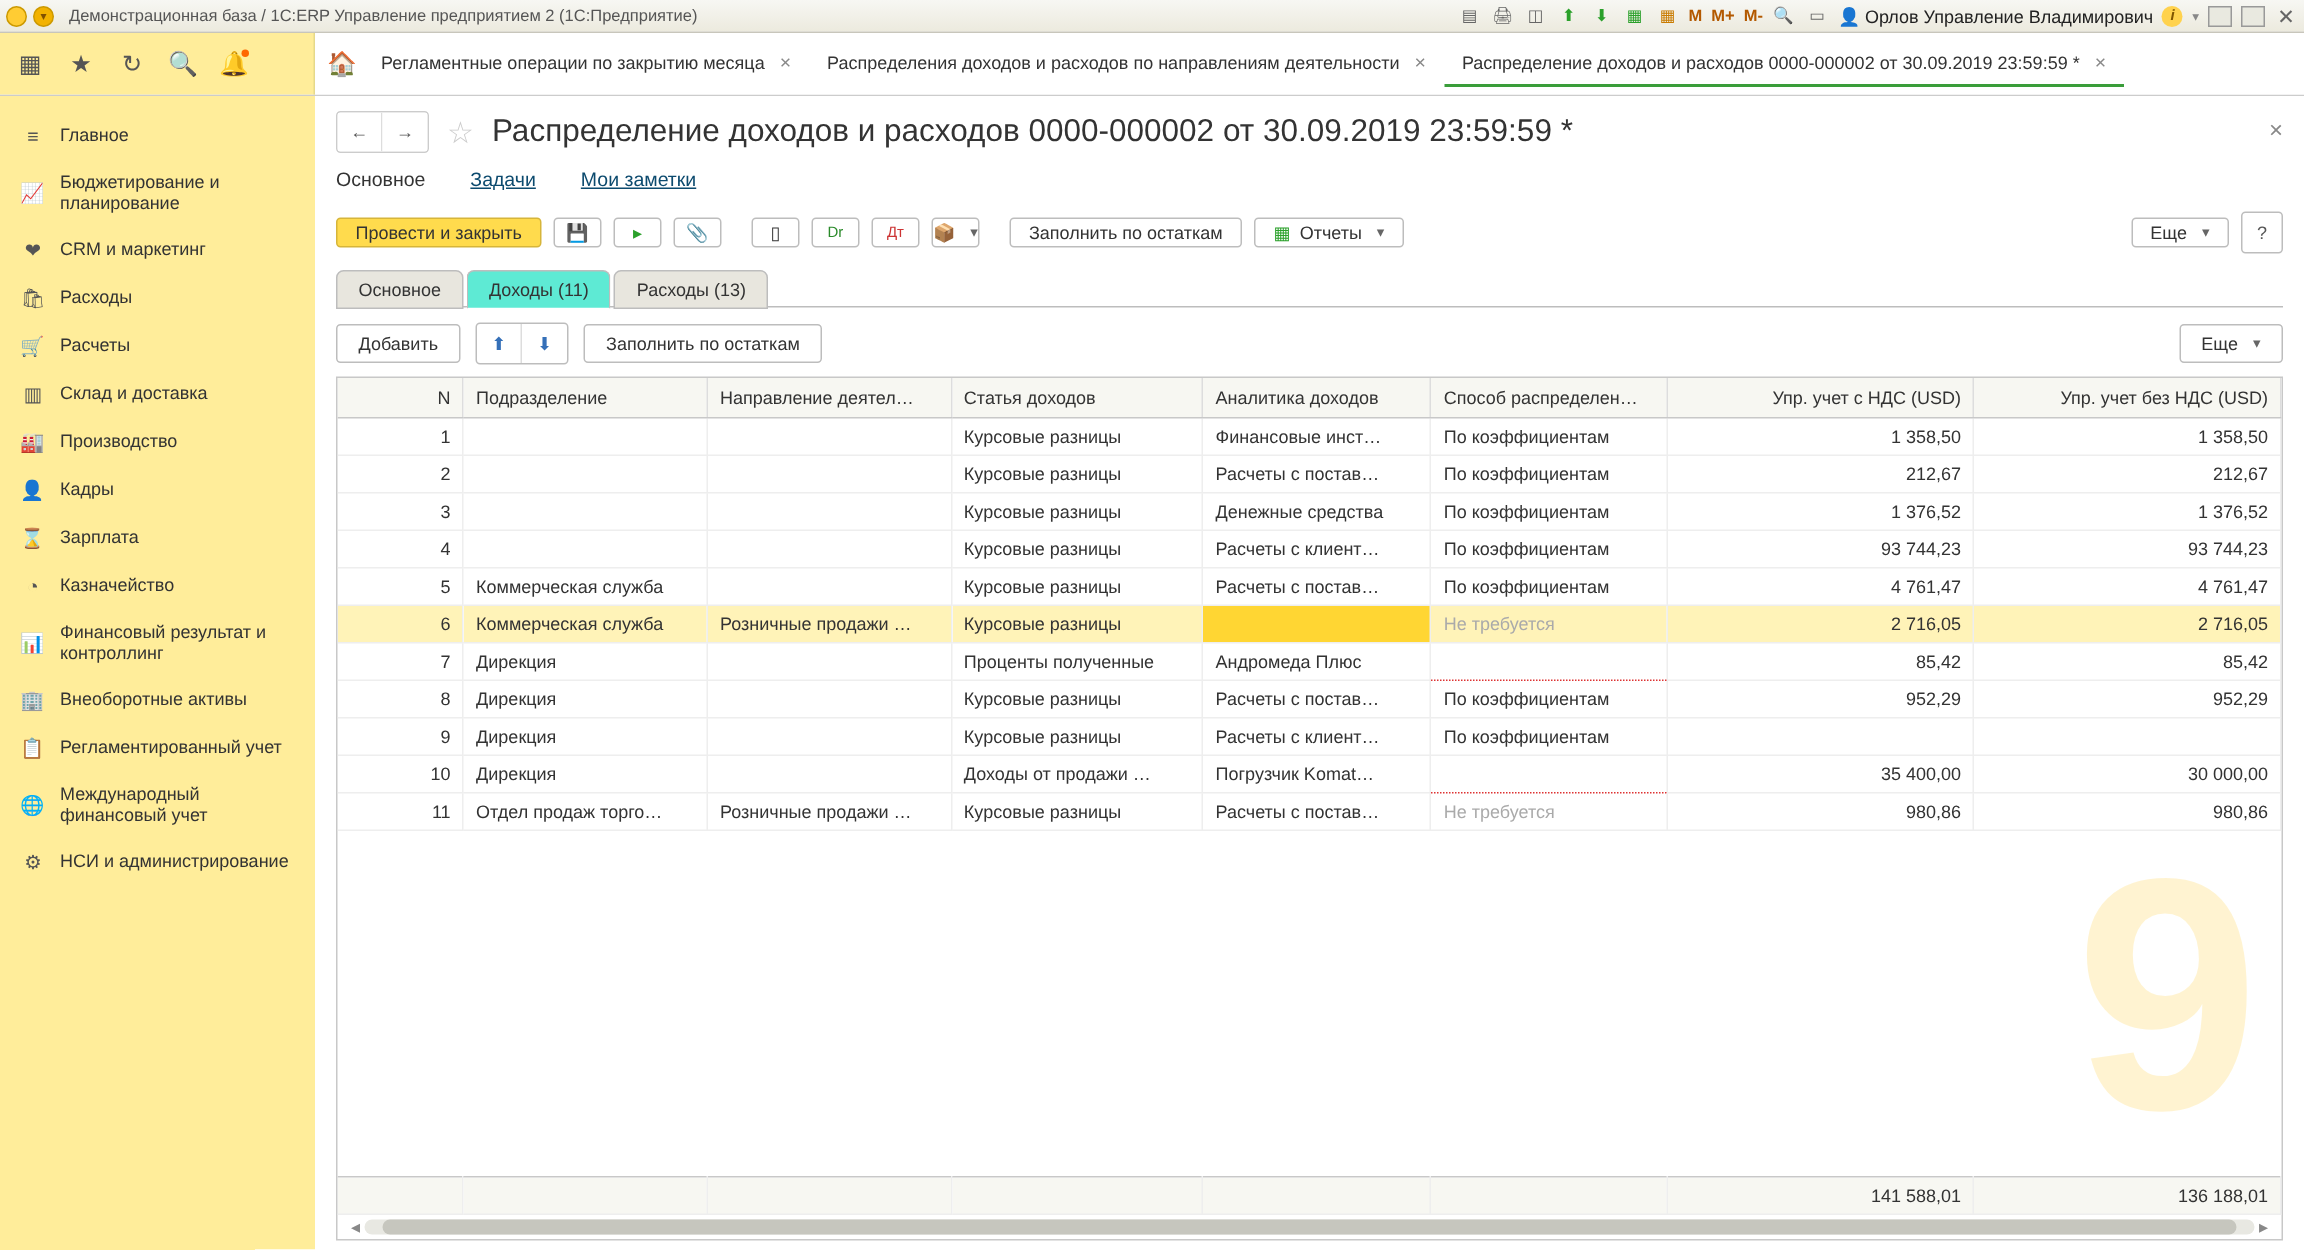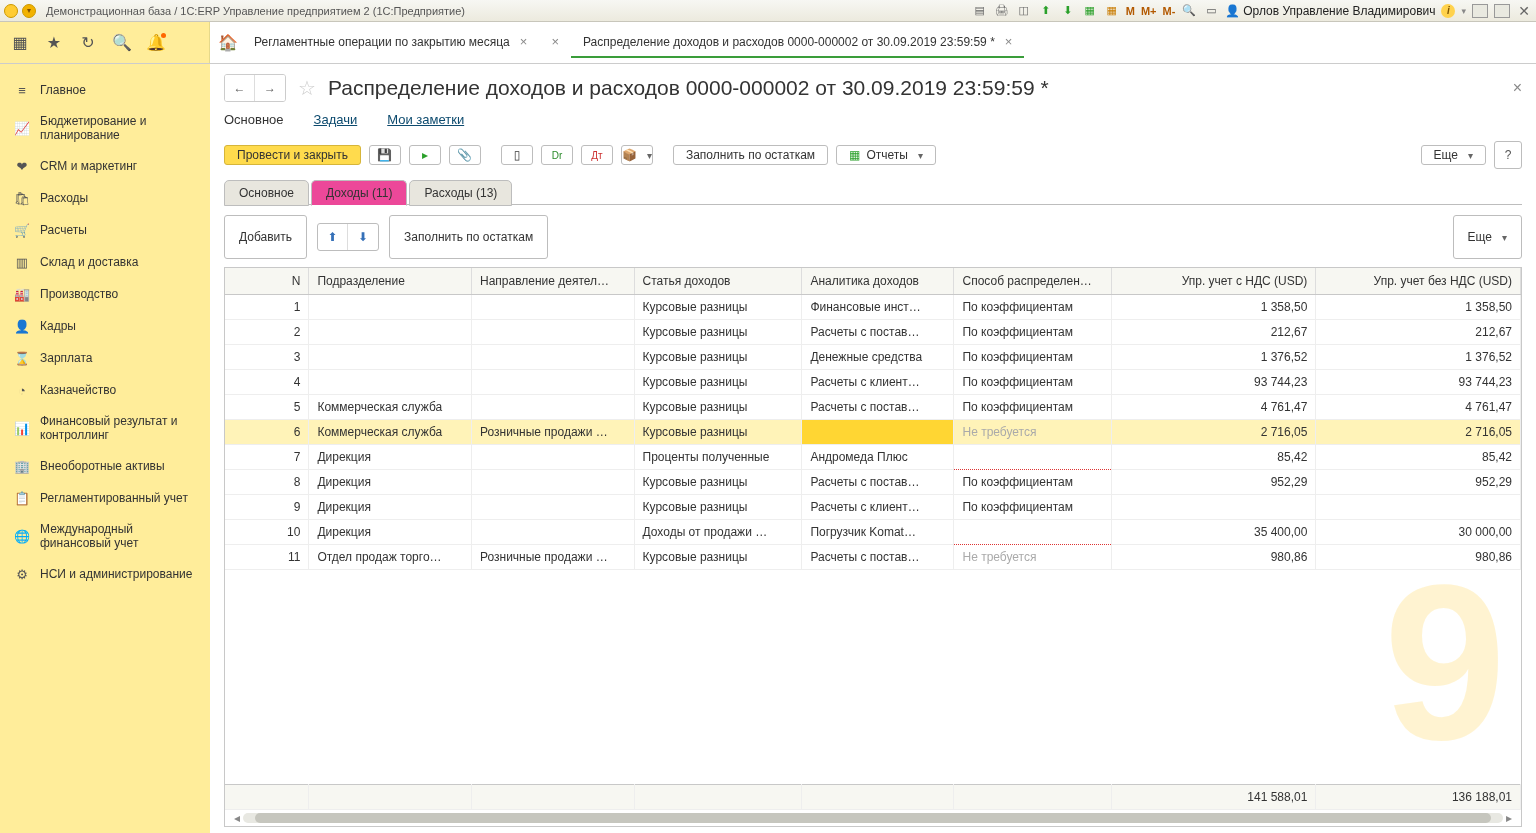--- a/index.html
+++ b/index.html
@@ -56,25 +56,25 @@
 .btn.primary { background:#ffdb4d; border-color:#d6b53a; font-weight:normal; }
 .btn.icon-only { padding:0; width:32px; justify-content:center; }
 .btn.dd::after { content:"▾"; color:#666; margin-left:4px; font-size:10px; }
 .btn .mini { font-size:10px; }
 .spacer { flex:1; }
 .q-btn { width:28px; height:28px; border:1px solid #bdbdbd; border-radius:3px; display:flex; align-items:center; justify-content:center; color:#555; cursor:pointer; }
 
 .tabs2 { margin-top:10px; display:flex; gap:0; }
 .tab2 { padding:5px 14px; border:1px solid #bdbdbd; background:#f0eee8; color:#333; border-radius:5px 5px 0 0; margin-right:2px; cursor:pointer; position:relative; top:1px; }
 .tab2.inactive { background:#e8e6de; }
-.tab2.active { background:#ec4899; border-bottom-color:#fff; }
+.tab2.active { background:#5eead4; border-bottom-color:#fff; }
 .tabs2-line { height:1px; background:#bdbdbd; margin-top:-1px; }
 
 .rowbar { margin-top:10px; display:flex; align-items:center; gap:10px; }
-.rowbar .btn.small { height:44px; padding:0 14px; }
+.rowbar .btn.small { height:26px; padding:0 14px; }
 .arrow-group { display:flex; border:1px solid #bdbdbd; border-radius:3px; overflow:hidden; }
 .arrow-group span { width:30px; height:26px; display:flex; align-items:center; justify-content:center; cursor:pointer; color:#3570b8; }
 .arrow-group span:first-child { border-right:1px solid #ddd; }
 
 .table-wrap { margin-top:8px; border:1px solid #c8c8c8; flex:1; display:flex; flex-direction:column; overflow:hidden; }
 table { border-collapse:collapse; width:100%; table-layout:fixed; }
 th { background:#f7f7f2; text-align:left; padding:6px 8px; font-weight:normal; color:#333; border-right:1px solid #ddd; border-bottom:1px solid #c8c8c8; white-space:nowrap; overflow:hidden; text-overflow:ellipsis; }
 td { padding:5px 8px; border-right:1px solid #eee; border-bottom:1px solid #eee; white-space:nowrap; overflow:hidden; text-overflow:ellipsis; color:#333; }
 td.num, th.num { text-align:right; }
 tbody tr.selected { background:#fff3b8; }
@@ -134,20 +134,21 @@
     <span class="icon">🔍</span>
     <span class="icon bell">🔔</span>
   </div>
   <div class="tabsarea">
     <span class="home-icon">🏠</span>
     <div class="tab">
       <span>Регламентные операции по закрытию месяца</span>
       <span class="x">×</span>
     </div>
     <div class="tab">
+      <span>Распределения доходов и расходов по направлениям деятельности</span>
       <span class="x">×</span>
     </div>
     <div class="tab active">
       <span>Распределение доходов и расходов  0000-000002 от 30.09.2019 23:59:59 *</span>
       <span class="x">×</span>
     </div>
   </div>
 </div>
 
 <div class="main">

